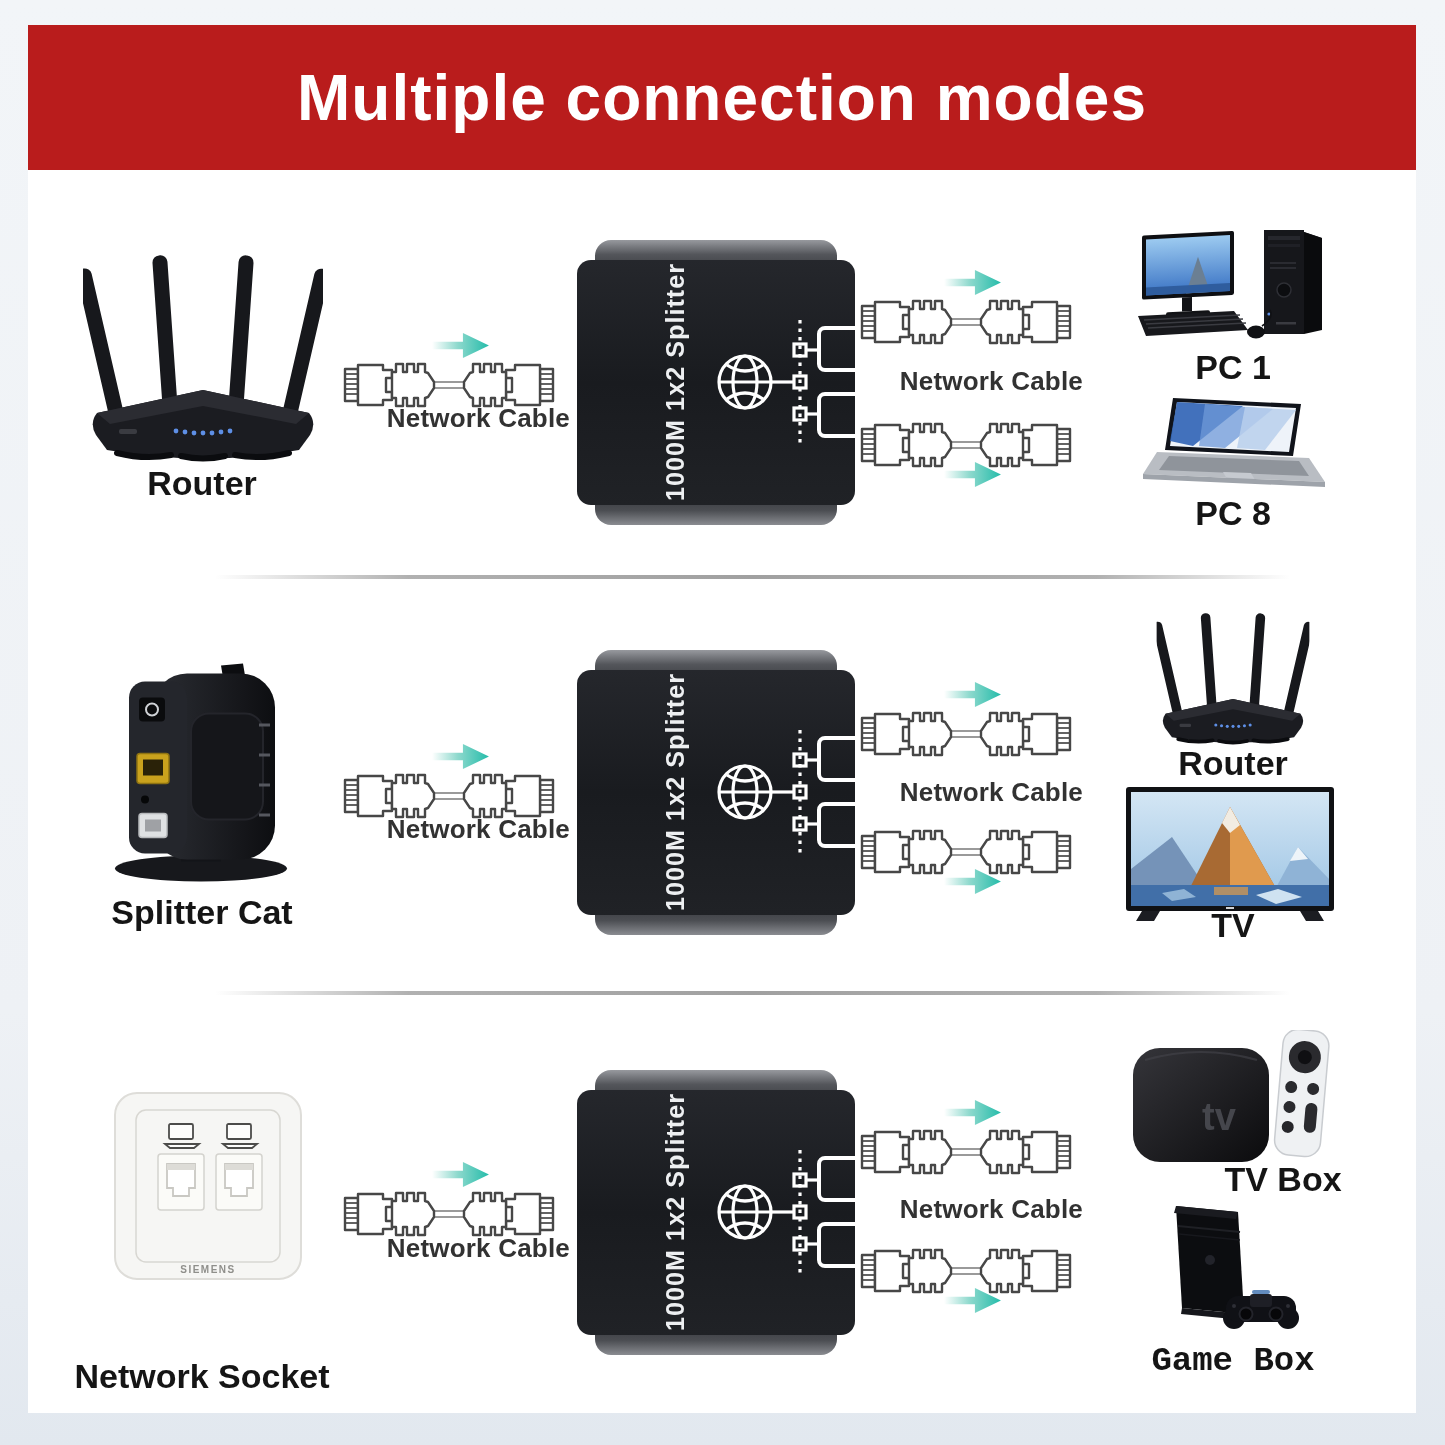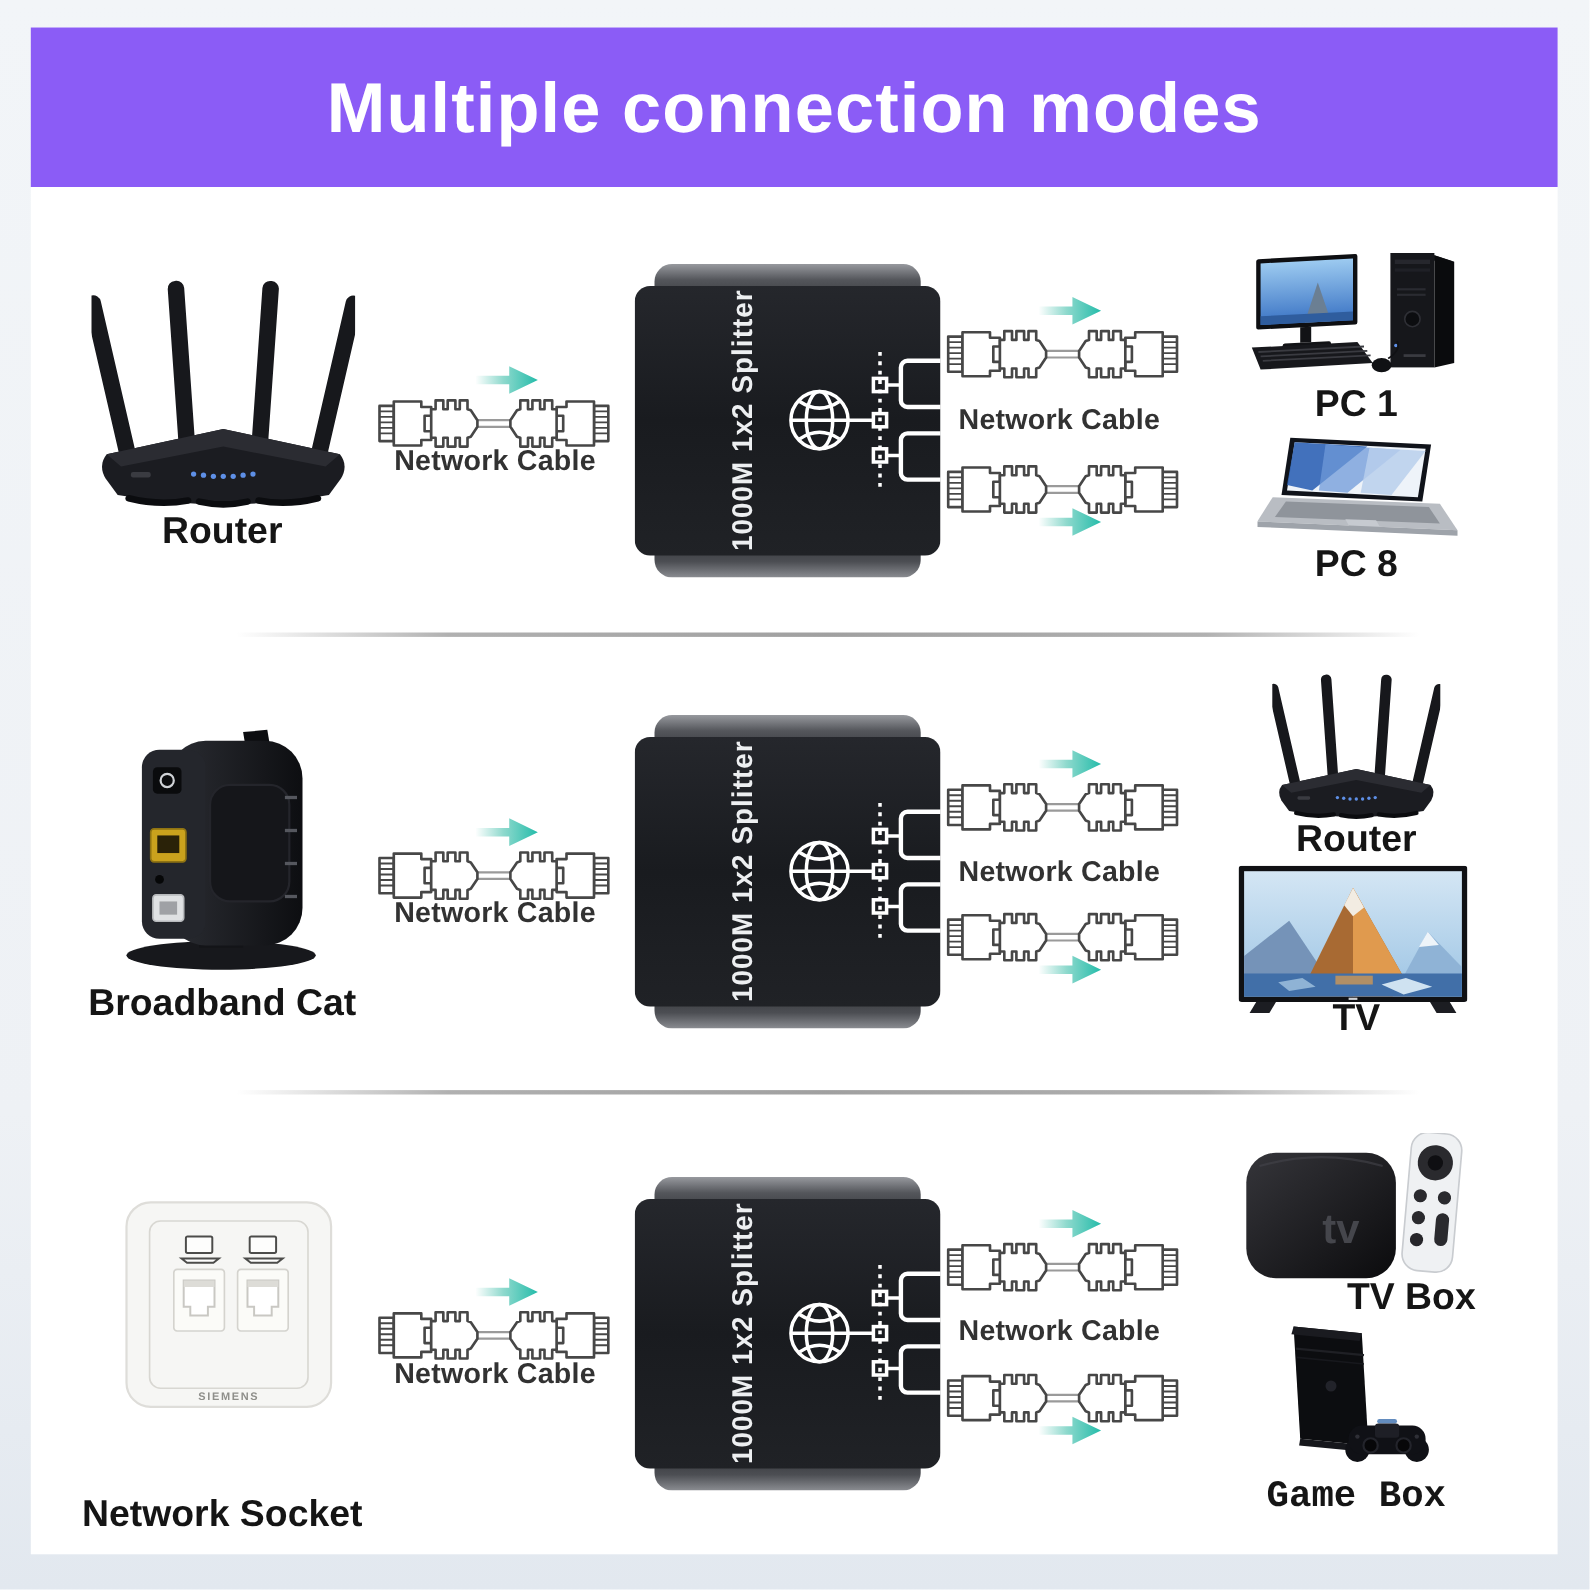--- a/index.html
+++ b/index.html
@@ -5,25 +5,25 @@
   html,body{margin:0;padding:0;}
   body{
     width:1445px;height:1445px;
     background:linear-gradient(180deg,#f2f5f8 0%,#eef1f5 70%,#e2e8ef 100%);
     font-family:"Liberation Sans",sans-serif;
     position:relative;overflow:hidden;
   }
   .canvas{position:absolute;left:0;top:0;width:1445px;height:1445px;}
   .abs{position:absolute;}
   .card{left:28px;top:25px;width:1388px;height:1388px;background:#ffffff;}
-  .header{left:28px;top:25px;width:1388px;height:145px;background:#8b5cf6;display:flex;align-items:center;justify-content:center;}
+  .header{left:28px;top:25px;width:1388px;height:145px;background:#b91c1c;display:flex;align-items:center;justify-content:center;}
   .title{color:#ffffff;font-size:64px;font-weight:bold;letter-spacing:1px;}
   .divider{height:4px;background:linear-gradient(90deg,rgba(170,170,170,0) 0%,rgba(163,163,163,.85) 18%,#a0a0a0 50%,rgba(163,163,163,.85) 82%,rgba(170,170,170,0) 100%);}
   .device-label{text-align:center;font-weight:bold;font-size:34px;color:#151515;}
-  .nc-label{text-align:center;font-weight:bold;font-size:26px;color:#323232;letter-spacing:.2px;}
+  .nc-label{text-align:right;font-weight:bold;font-size:26px;color:#323232;letter-spacing:.2px;}
   svg{display:block;}
 </style>
 </head>
 <body>
 
 <svg style="position:absolute;width:0;height:0" aria-hidden="true">
   <defs>
     <linearGradient id="gradArrow" x1="0" y1="0" x2="1" y2="0">
       <stop offset="0" stop-color="#ffffff"></stop>
       <stop offset="0.45" stop-color="#8ed9cd"></stop>
@@ -227,21 +227,21 @@
     <circle cx="52" cy="138" r="4" fill="#060708"></circle>
     <rect x="46" y="152" width="28" height="24" rx="3" fill="#dfe1e3" stroke="#b8babd" stroke-width="1.5"></rect>
     <rect x="52" y="158" width="16" height="12" fill="#9fa1a5"></rect>
     <g fill="#55575e">
       <rect x="166" y="62" width="11" height="3"></rect>
       <rect x="166" y="92" width="11" height="3"></rect>
       <rect x="166" y="122" width="11" height="3"></rect>
       <rect x="166" y="152" width="11" height="3"></rect>
     </g>
   </svg>
-  <div class="abs device-label" style="left:47px;top:893px;width:310px;">Broadband Cat</div>
+  <div class="abs device-label" style="left:47px;top:893px;width:310px;">Splitter Cat</div>
 
   <svg class="abs" style="left:343px;top:768px" width="212" height="56" viewBox="0 0 212 56">
       <use href="#sym-cable"></use>
     </svg>
   <svg class="abs" style="left:432px;top:743px" width="58" height="27" viewBox="0 0 60 28">
       <use href="#sym-arrow"></use>
     </svg>
   <div class="abs nc-label" style="left:330px;top:814px;width:240px;">Network Cable</div>
 
   <svg class="abs" style="left:577px;top:650px" width="278" height="285" viewBox="0 0 278 285">

